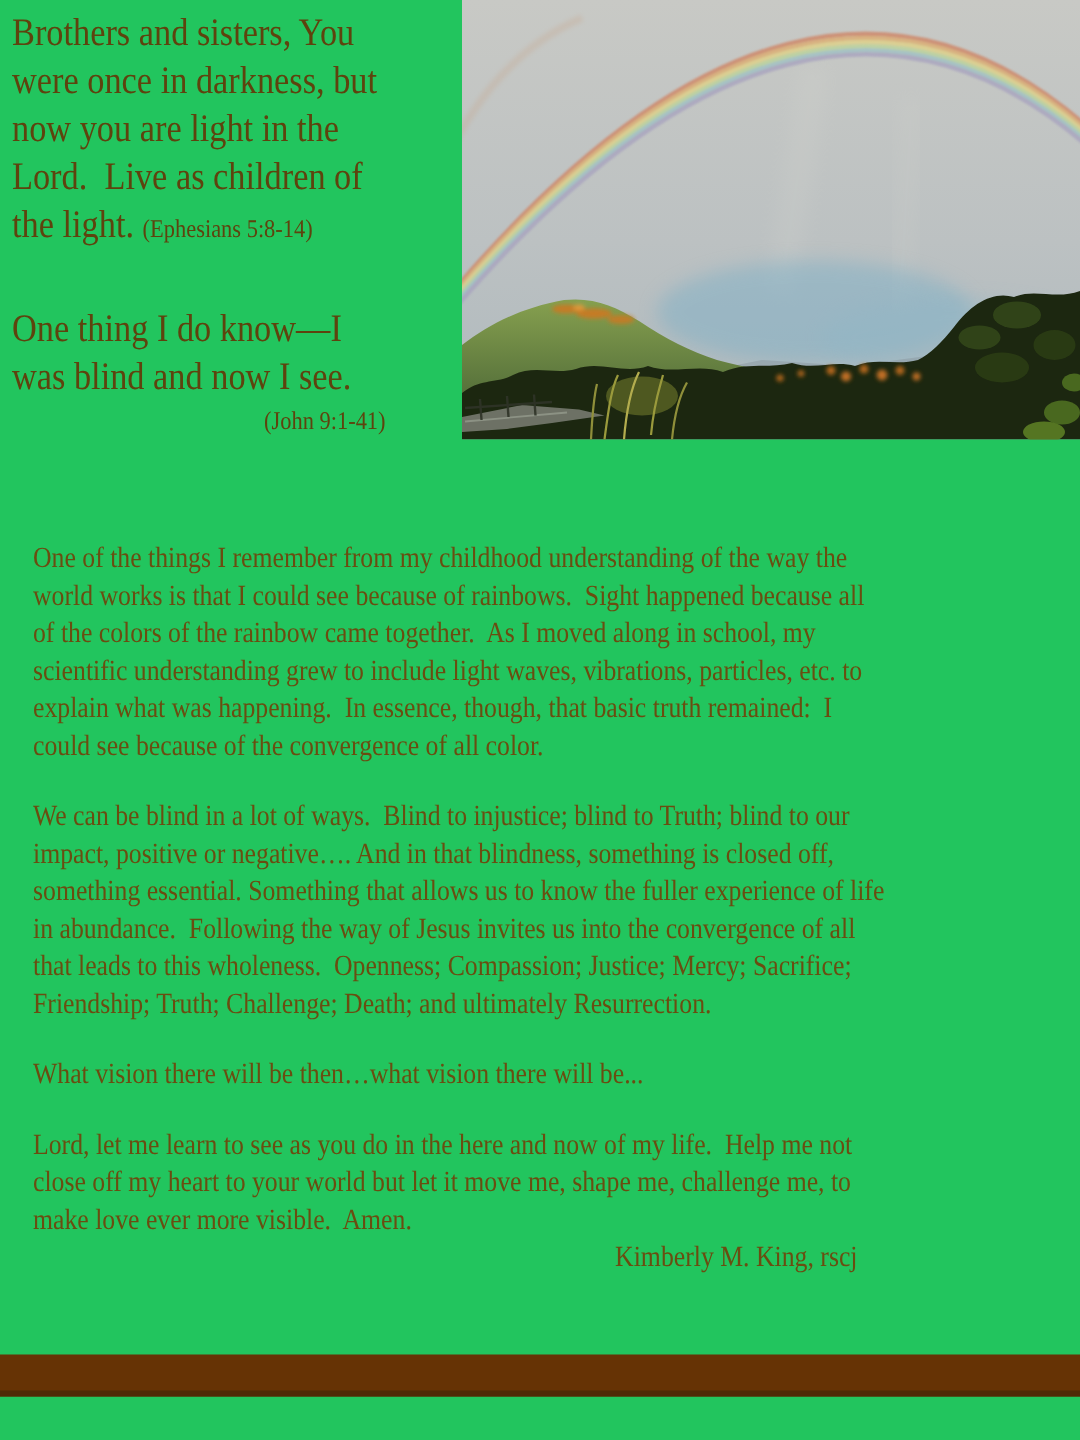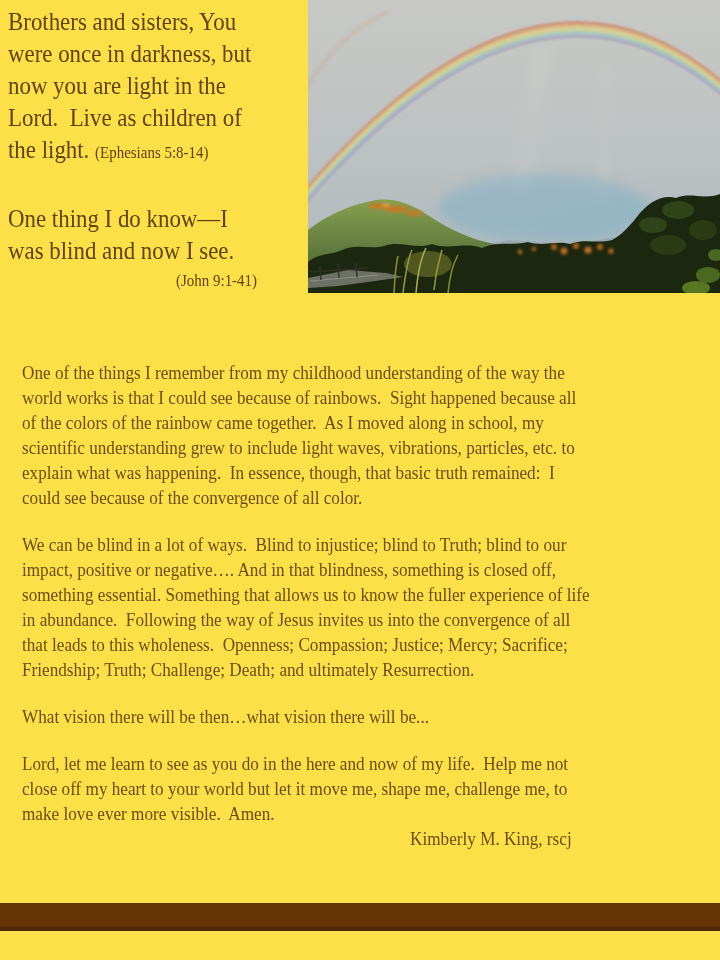--- a/index.html
+++ b/index.html
@@ -1,19 +1,19 @@
 <!DOCTYPE html>
 <html><head>
 <meta charset="utf-8">
 <style>
   html,body { margin:0; padding:0; }
   .slide {
     position:relative;
     width:720px; height:960px;
-    background:#fde047;
+    background:#22c55e;
     overflow:hidden;
     font-family:"Liberation Serif","DejaVu Serif",serif;
   }
   
   .verse-block {
     position:absolute; left:8px; top:6px; width:345px;
     transform:scaleX(0.88); transform-origin:0 0;
     color:#5E430E;
   }
   .verse {

